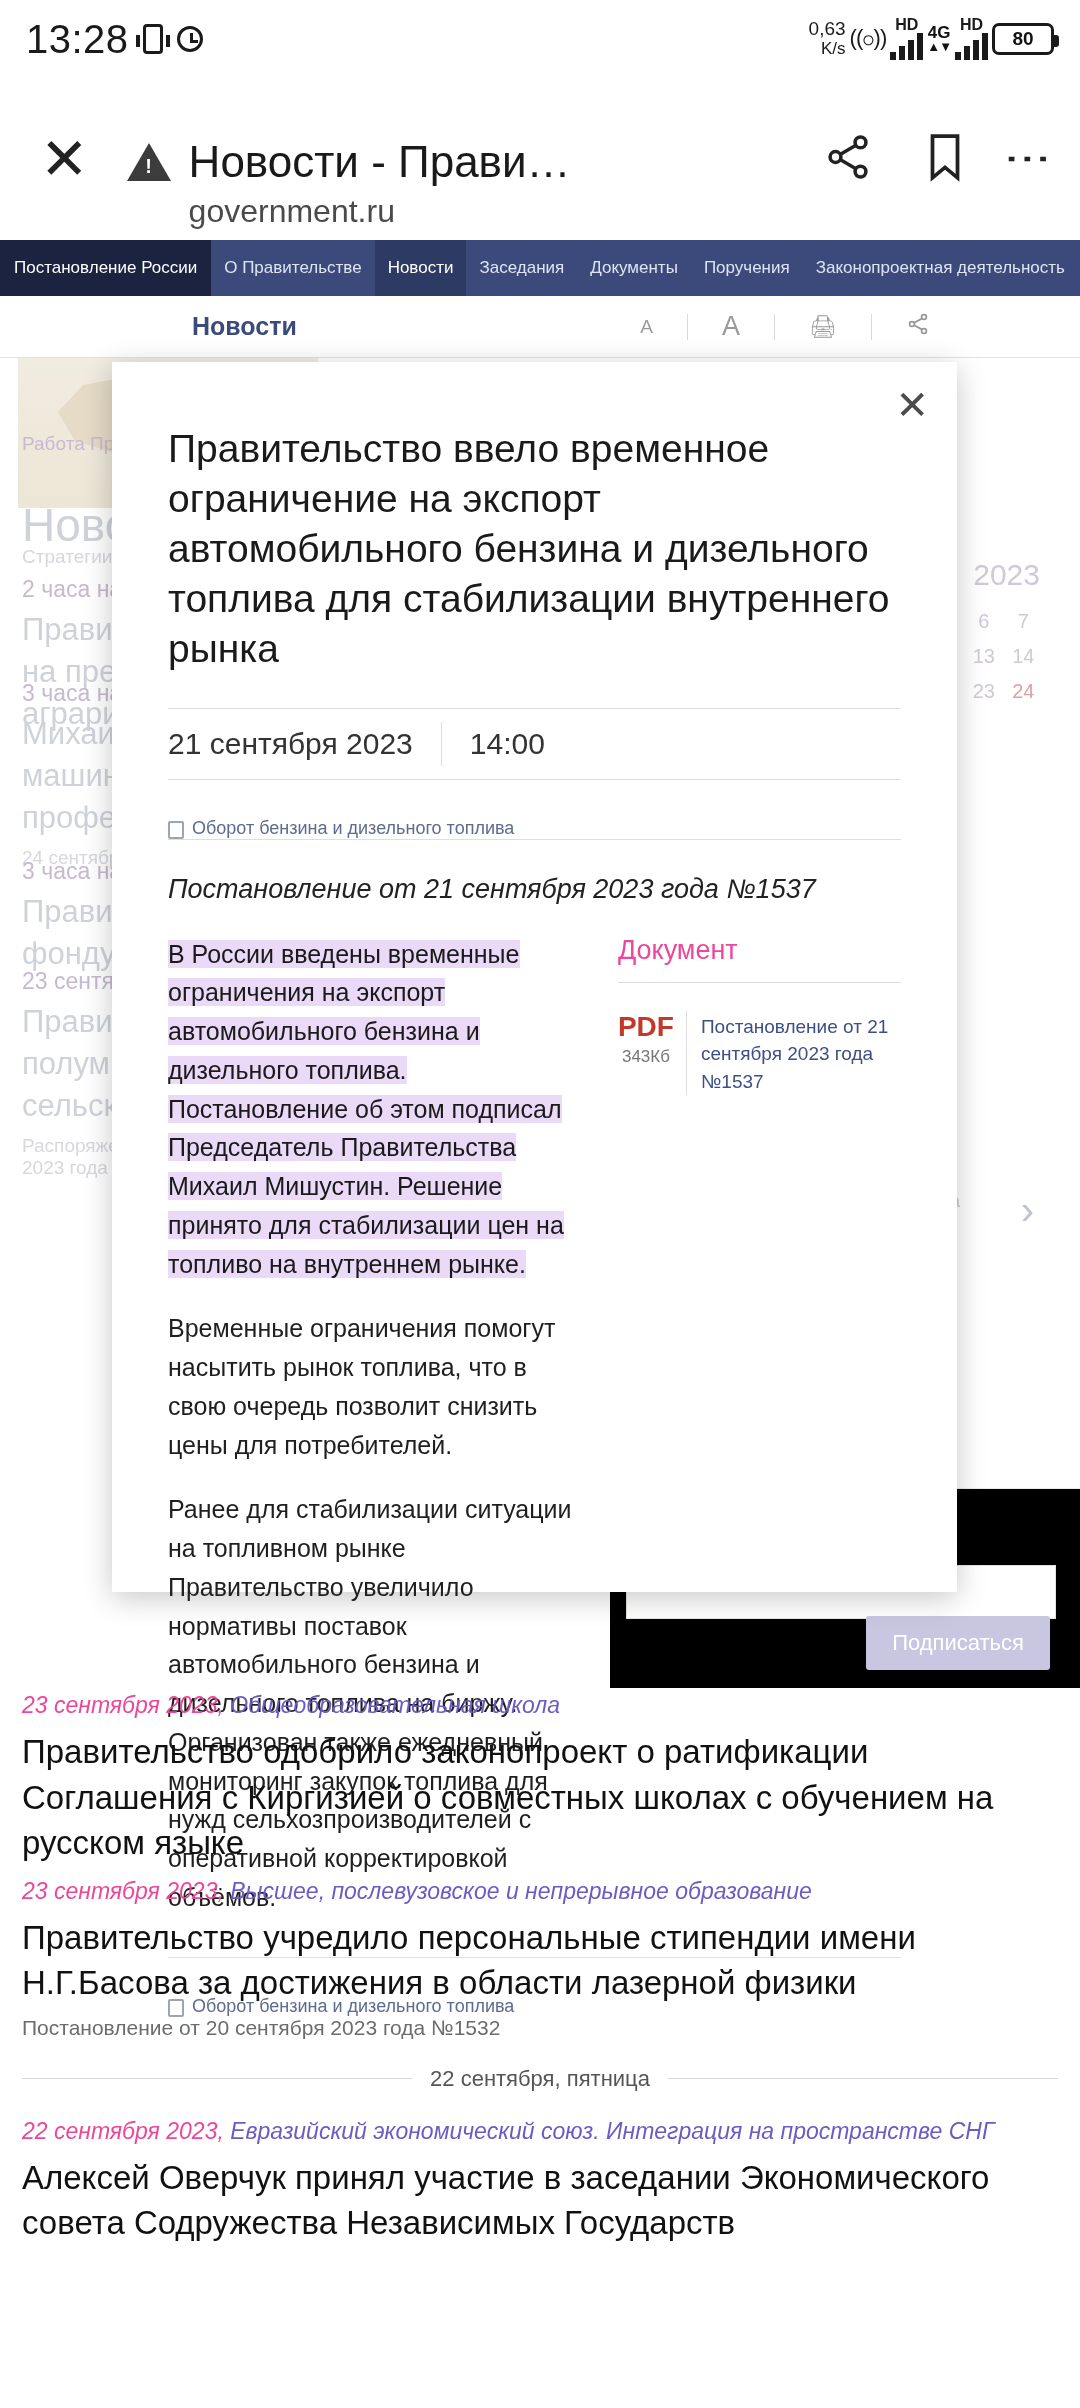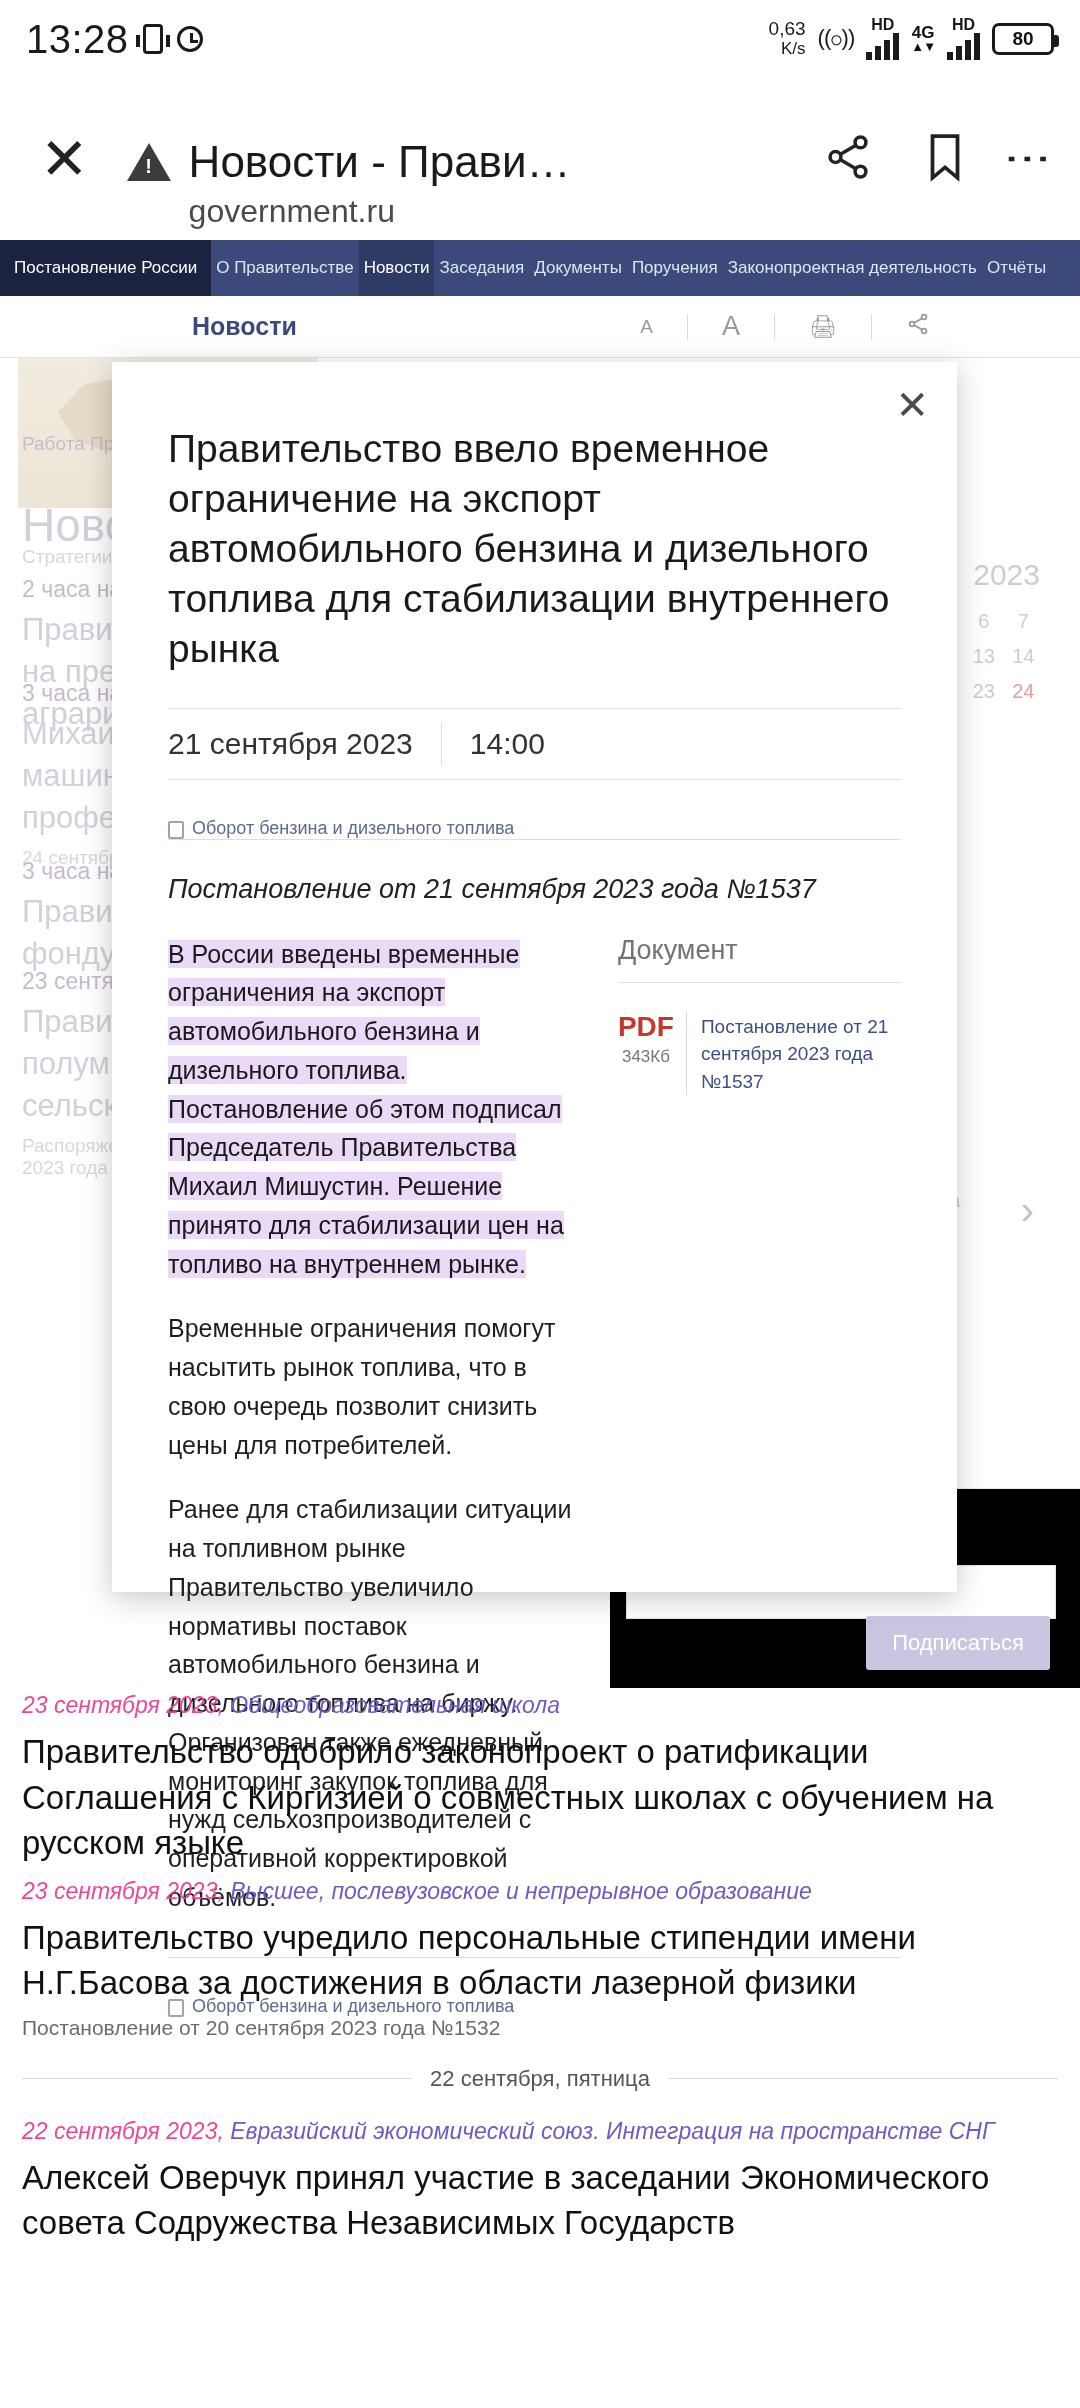--- a/index.html
+++ b/index.html
@@ -34,21 +34,21 @@
   .alarm {
     width: 26px; height: 26px; border: 3px solid #1a1a1a; border-radius: 50%;
     position: relative;
   }
   .alarm::before {
     content:""; position:absolute; left: 10px; top: 4px; width: 3px; height: 9px; background:#1a1a1a;
   }
   .alarm::after {
     content:""; position:absolute; left: 10px; top: 11px; width: 8px; height: 3px; background:#1a1a1a;
   }
-  .sb-right { display: flex; align-items: center; gap: 12px; }
+  .sb-right { display: flex; align-items: center; gap: 4px; }
   .netspeed { font-size: 19px; line-height: 20px; text-align: right; color:#1a1a1a; }
   .netspeed div:last-child { font-size: 17px; }
   .wifi-ind { font-size: 22px; color:#1a1a1a; letter-spacing:-1px;}
   .bars { display: flex; align-items: flex-end; gap: 3px; height: 28px; }
   .bars i { display:block; width: 6px; background:#1a1a1a; }
   .bars i:nth-child(1){height:8px}.bars i:nth-child(2){height:14px}
   .bars i:nth-child(3){height:20px}.bars i:nth-child(4){height:27px}
   .hd-tag { font-size: 16px; font-weight: 700; color:#1a1a1a; line-height:14px; }
   .sig-col { display:flex; flex-direction:column; align-items:center; justify-content:flex-end; }
   .g4 { font-size: 17px; font-weight:700; line-height: 16px; }
@@ -91,21 +91,21 @@
 
   
   .sitenav {
     position: absolute; top: 240px; left: 0; width: 1080px; height: 56px;
     background: #3b4a7a; display: flex; align-items: center; font-size: 17px; color:#fff;
   }
   .nav-brand {
     background: #1b2340; color:#fff; height: 56px; display:flex; align-items:center;
     padding: 0 14px; font-size: 17px; white-space: nowrap;
   }
-  .nav-item { padding: 0 5px; white-space: nowrap; color: #dfe4f2; text-align: center; }
+  .nav-item { padding: 0 13px; white-space: nowrap; color: #dfe4f2; text-align: center; }
   .nav-item.active { background:#2d3a63; height:56px; display:flex; align-items:center; color:#fff; }
 
   
   .subheader {
     position: absolute; top: 296px; left: 0; width: 1080px; height: 62px;
     background: #fff; border-bottom: 1px solid #e2e2e2;
     display:flex; align-items:center;
   }
   .subheader .sh-title { margin-left: 192px; color:#3b4a7a; font-size: 25px; font-weight: 600; }
   .sh-tools { margin-left: auto; margin-right: 150px; display:flex; align-items:center; gap: 34px; color:#9a9a9a; }
@@ -188,21 +188,21 @@
   .col-left { width: 420px; }
   .col-right { width: 290px; }
   .hl {
     background: #ead9f7; color:#1a1a1a; font-size: 25px; line-height: 1.55;
     display:inline;
   }
   .para {
     font-size: 25px; line-height: 1.55; color:#1f1f1f; margin: 26px 0 0 0;
   }
   .doc-panel-title {
-    font-size: 27px; color:#737373; border-bottom: 1px solid #dedede; padding-bottom: 16px;
+    font-size: 27px; color:#ec4899; border-bottom: 1px solid #dedede; padding-bottom: 16px;
   }
   .doc-card { display:flex; gap: 14px; margin-top: 28px; }
   .pdf-box {
     width: 96px; border-right: 1px solid #dcdcdc; padding-right: 12px; text-align:center;
   }
   .pdf-label { color:#c0392b; font-size: 28px; font-weight: 700; }
   .pdf-size { font-size: 17px; color:#777; margin-top: 4px; }
   .doc-card-text { font-size: 19px; color:#3f4f86; line-height: 1.45; padding-top: 2px; }
   .tagrow.bottom { margin-top: 40px; border-top: 1px solid #dedede; border-bottom: none; }
 

